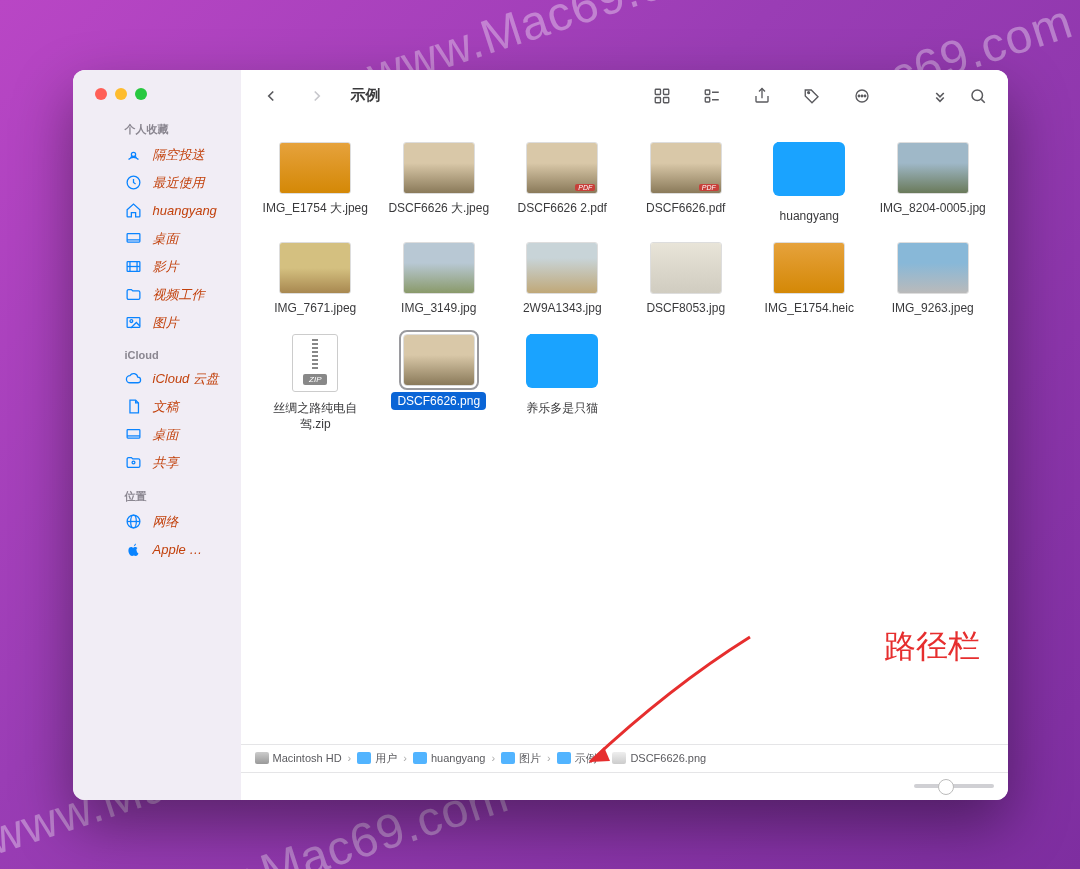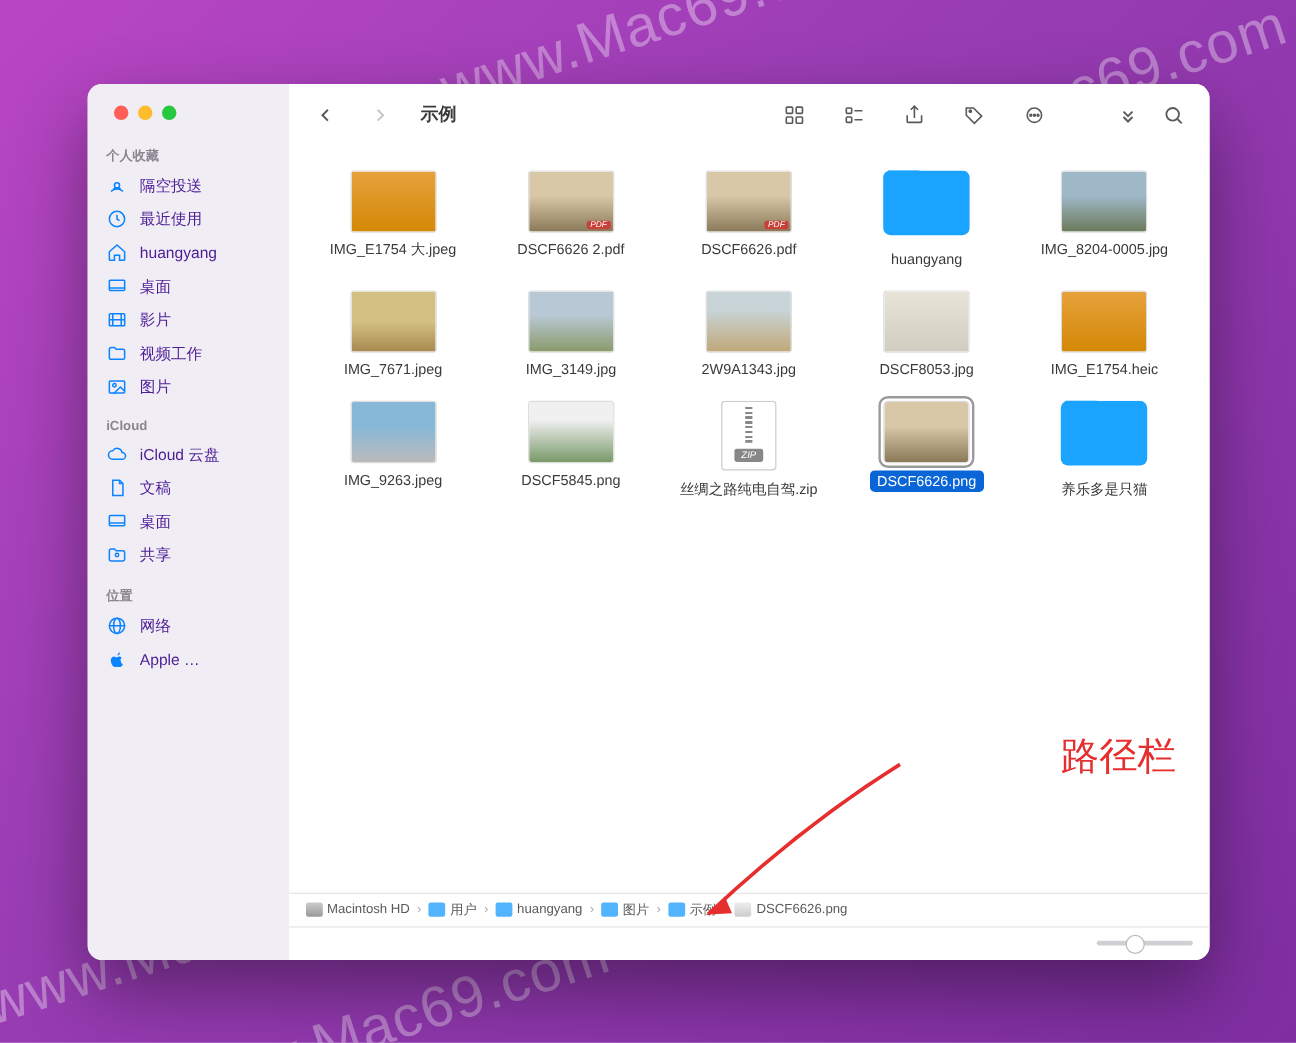--- a/index.html
+++ b/index.html
@@ -26,45 +26,45 @@
 }
 .main { display: flex; flex: 1; min-height: 0; }
 .sidebar {
   width: 168px; background: rgba(240,236,244,0.92); padding: 0 8px;
   overflow-y: auto; display: flex; flex-direction: column;
 }
 .traffic { display: flex; gap: 8px; padding: 18px 14px 10px 14px; }
 .dot { width: 12px; height: 12px; border-radius: 50%; }
 .red { background: #ff5f57; } .yellow { background: #febc2e; } .green { background: #28c840; }
 
-.sidebar-section { margin-top: 6px; }
+.sidebar-section { margin-top: 6px; margin-left: 36px; }
 .sidebar-heading { font-size: 11px; color: #8a8690; font-weight: 600; padding: 6px 8px 4px; }
 .sidebar-item {
   display: flex; align-items: center; gap: 10px; padding: 5px 8px;
-  border-radius: 6px; font-size: 13px; color: #4c1d95; cursor: default;
+  border-radius: 6px; font-size: 13px; color: #c2410c; cursor: default; font-style: italic;
 }
 .sidebar-item .ic { width: 18px; height: 18px; display:flex;align-items:center;justify-content:center;color:#0a84ff; }
 .sidebar-item .ic svg { width: 17px; height: 17px; }
 
 .content-area { flex:1; display:flex; flex-direction:column; background:#fff; }
 .toolbar {
   height: 52px; display: flex; align-items: center; padding: 0 16px; gap: 10px;
   border-bottom: 0;
 }
 .tb-nav { display:flex; gap:18px; color:#8e8e93; }
 .tb-nav svg { width:18px; height:18px; }
 .tb-title { font-size: 15px; font-weight: 600; color:#3a3a3c; margin-left:10px; }
 .tb-spacer { flex:1; }
 .tb-btn { width:28px; height:28px; display:flex; align-items:center; justify-content:center; color:#5a5a5e; border-radius:6px; }
 .tb-btn svg { width:18px; height:18px; }
 .tb-group { display:flex; gap:22px; align-items:center; }
 
 .file-grid {
   flex:1; overflow:auto; padding: 20px 18px 6px 18px;
-  display:grid; grid-template-columns: repeat(5, 1fr); gap: 18px 10px;
+  display:grid; grid-template-columns: repeat(6, 1fr); gap: 18px 10px;
   align-content: start;
 }
 .file-item { display:flex; flex-direction:column; align-items:center; gap:6px; }
 .thumb {
   width: 72px; height: 52px; border:1px solid #ddd; border-radius:3px;
   background:#eee; display:flex; align-items:flex-start; justify-content:center;
   font-size:9px; color:#999; overflow:hidden; position:relative;font-style:italic;
 }
 .thumb.folder { border:none; background:transparent; width:80px; height:60px; }
 .thumb.zip { border:none; background:transparent; width:52px; height:60px; }
@@ -101,21 +101,21 @@
 
 .statusbar {
   height:28px; border-top:1px solid #e5e5e7; display:flex; align-items:center;
   justify-content:center; font-size:12px; color:#6a6a6e; position:relative;
 }
 .zoom-slider { position:absolute; right:14px; width:80px; height:4px; background:#d0d0d4; border-radius:2px; }
 .zoom-slider::after { content:''; position:absolute; left:24px; top:-5px; width:14px; height:14px; background:#fff; border:1px solid #bbb; border-radius:50%; }
 
 .annotation {
   position:absolute; color:#e62e2e; font-size:32px; font-weight:400;
-  right:100px; bottom:216px; font-family: "Kaiti SC", "STKaiti", cursive;
+  right:100px; bottom:200px; font-family: "Kaiti SC", "STKaiti", cursive;
   pointer-events:none;
 }
 .arrow {
   position:absolute; pointer-events:none;
   bottom:92px; left:570px; width:200px; height:150px;
 }
 .arrow svg { width:100%; height:100%; }
 </style>
 </head>
 <body>
@@ -338,29 +338,35 @@
       <div class="file-grid" id="file-grid">
           <div class="file-item">
             <div class="thumb">
               <div class="th-img th-orange"></div>
             </div>
             <div class="file-label">IMG_E1754 大.jpeg</div>
           </div>
           <div class="file-item">
             <div class="thumb">
               <div class="th-img th-room"></div>
-              <div class="pdf-badge">PDF</div>
-            </div>
-            <div class="file-label">DSCF6626 2.pdf</div>
+            </div>
+            <div class="file-label">DSCF6626 大.jpeg</div>
           </div>
           <div class="file-item">
             <div class="thumb">
               <div class="th-img th-room"></div>
               <div class="pdf-badge">PDF</div>
             </div>
+            <div class="file-label">DSCF6626 2.pdf</div>
+          </div>
+          <div class="file-item">
+            <div class="thumb">
+              <div class="th-img th-room"></div>
+              <div class="pdf-badge">PDF</div>
+            </div>
             <div class="file-label">DSCF6626.pdf</div>
           </div>
           <div class="file-item">
             <div class="thumb folder">
               <div class="folder-icon"></div>
             </div>
             <div class="file-label">huangyang</div>
           </div>
           <div class="file-item">
             <div class="thumb">
@@ -396,26 +402,20 @@
             <div class="thumb">
               <div class="th-img th-orange"></div>
             </div>
             <div class="file-label">IMG_E1754.heic</div>
           </div>
           <div class="file-item">
             <div class="thumb">
               <div class="th-img th-person"></div>
             </div>
             <div class="file-label">IMG_9263.jpeg</div>
-          </div>
-          <div class="file-item">
-            <div class="thumb">
-              <div class="th-img th-plant"></div>
-            </div>
-            <div class="file-label">DSCF5845.png</div>
           </div>
           <div class="file-item">
             <div class="thumb zip">
               <div class="zip-icon">
                 <div class="zip-label">ZIP</div>
               </div>
             </div>
             <div class="file-label">丝绸之路纯电自驾.zip</div>
           </div>
           <div class="file-item selected">

